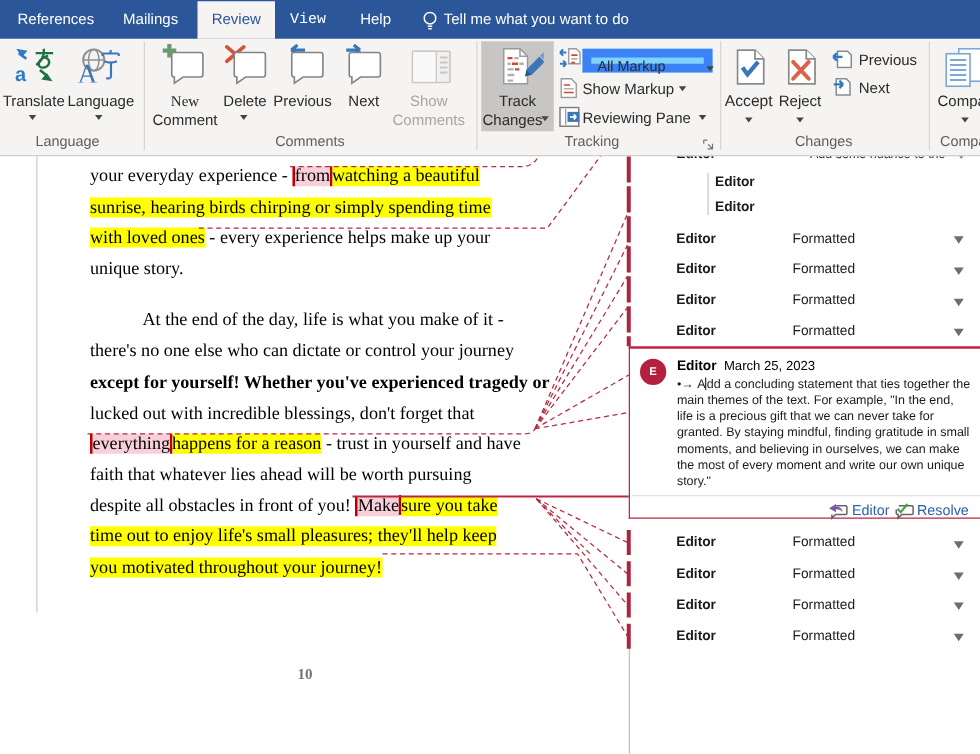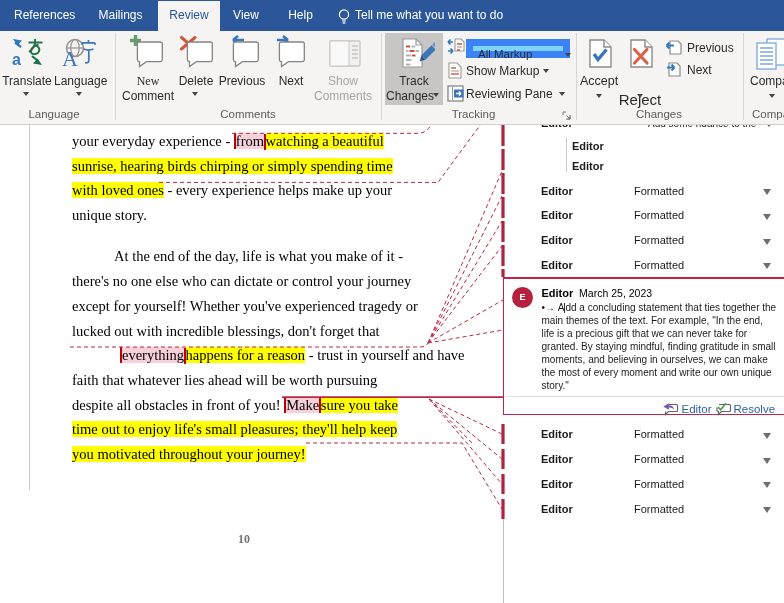--- a/index.html
+++ b/index.html
@@ -37,23 +37,23 @@
 
     <div class="abs" style="left:503px;top:519px;width:1px;height:84px;background:#bfbfbf;"></div>
 
     <div class="dline" style="left:72px;top:129px;">your everyday experience - <span class="ins" style="border-left:2px solid #c00000;">from</span><span style="display:inline-block;width:1.5px;height:16px;background:#c00000;vertical-align:-3.5px;"></span><span class="hl">watching a beautiful</span></div>
     <div class="dline" style="left:72px;top:153.7px;"><span class="hl">sunrise, hearing birds chirping or simply spending time</span></div>
     <div class="dline" style="left:72px;top:178.4px;"><span class="hl">with loved ones</span> - every experience helps make up your</div>
     <div class="dline" style="left:72px;top:203.1px;">unique story.</div>
 
     <div class="dline" style="left:114px;top:244.4px;">At the end of the day, life is what you make of it -</div>
     <div class="dline" style="left:72px;top:269.1px;">there's no one else who can dictate or control your journey</div>
-    <div class="dline" style="left:72px;top:293.8px;">except for yourself! Whether you've experienced tragedy or</div>
+    <div class="dline" style="left:72px;top:293.8px;font-weight:bold;">except for yourself! Whether you've experienced tragedy or</div>
     <div class="dline" style="left:72px;top:318.5px;">lucked out with incredible blessings, don't forget that</div>
-    <div class="dline" style="left:72px;top:343.2px;margin-left:48px;"><span class="ins" style="border-left:2px solid #c00000;">everything</span><span style="display:inline-block;width:1.5px;height:16px;background:#c00000;vertical-align:-3.5px;"></span><span class="hl">happens for a reason</span> - trust in yourself and have</div>
+    <div class="dline" style="left:72px;top:343.2px;"><span class="ins" style="border-left:2px solid #c00000;">everything</span><span style="display:inline-block;width:1.5px;height:16px;background:#c00000;vertical-align:-3.5px;"></span><span class="hl">happens for a reason</span> - trust in yourself and have</div>
     <div class="dline" style="left:72px;top:367.9px;">faith that whatever lies ahead will be worth pursuing</div>
     <div class="dline" style="left:72px;top:392.6px;">despite all obstacles in front of you! <span class="ins" style="border-left:2px solid #c00000;">Make</span><span style="display:inline-block;width:1.5px;height:16px;background:#c00000;vertical-align:-3.5px;"></span><span class="hl">sure you take</span></div>
     <div class="dline" style="left:72px;top:417.3px;"><span class="hl">time out to enjoy life's small pleasures; they'll help keep</span></div>
     <div class="dline" style="left:72px;top:442px;"><span class="hl">you motivated throughout your journey!</span></div>
 
     <div class="abs" style="left:238px;top:531.5px;font-family:'Liberation Serif',serif;font-size:12px;font-weight:bold;color:#737373;">10</div>
 
     <div class="ed" style="left:541px;top:117px;">Editor</div>
     <div class="fm" style="left:648px;top:117.5px;font-size:10px;">Add some nuance to the</div>
     <div class="tri" style="left:765px;top:122px;border-left-width:4px;border-right-width:4px;border-top-width:5.5px;"></div>
@@ -140,21 +140,21 @@
     <line x1="503" y1="125" x2="503" y2="277" stroke="#ad2441" stroke-width="3.2" stroke-dasharray="21 3"></line>
     <line x1="503" y1="424" x2="503" y2="519" stroke="#ad2441" stroke-width="3.2" stroke-dasharray="20 5"></line>
   </svg>
 
   <div id="ribbon">
     <div id="tabbar">
       <div id="tabsel"></div>
       <div class="tab" style="left:14px;width:60px;">References</div>
       <div class="tab" style="left:96px;width:49px;">Mailings</div>
       <div class="tab" style="left:158px;width:62px;color:#2b579a;">Review</div>
-      <div class="tab" style="left:232px;width:28px;">View</div>
+      <div class="tab" style="left:232px;width:28px;font-family:Liberation Mono, monospace;">View</div>
       <div class="tab" style="left:287px;width:27px;">Help</div>
       <svg class="abs" style="left:337px;top:8px;" width="14" height="16" viewBox="0 0 14 16">
         <circle cx="7" cy="6.5" r="4.6" fill="none" stroke="#fff" stroke-width="1.2"></circle>
         <line x1="5.2" y1="13" x2="8.8" y2="13" stroke="#fff" stroke-width="1.2"></line>
         <line x1="5.6" y1="15" x2="8.4" y2="15" stroke="#fff" stroke-width="1.2"></line>
       </svg>
       <div class="tab" style="left:355px;width:160px;text-align:left;">Tell me what you want to do</div>
     </div>
     <div id="ribbonbody">
 
@@ -294,21 +294,21 @@
       <path d="M15 1 v7 h7" fill="#fff" stroke="#8a8a8a" stroke-width="1.4"></path>
       <path d="M5 15 l4 5.5 l8.5 -10" fill="none" stroke="#3a76b9" stroke-width="3.4"></path>
     </svg>
     <div class="blabel" style="left:574px;top:74px;width:50px;font-size:12.5px;">Accept</div>
     <div class="tri" style="left:595.5px;top:93.5px;border-left-width:3.5px;border-right-width:3.5px;border-top-width:4.5px;border-top-color:#444;"></div>
     <svg class="abs" style="left:630px;top:39px;" width="23" height="29" viewBox="0 0 23 29">
       <path d="M1 1 h14 l7 7 v20 h-21 z" fill="#fff" stroke="#8a8a8a" stroke-width="1.4"></path>
       <path d="M15 1 v7 h7" fill="#fff" stroke="#8a8a8a" stroke-width="1.4"></path>
       <path d="M4.5 10.5 L17 24 M17 10.5 L4.5 24" fill="none" stroke="#da6448" stroke-width="3.2" stroke-linecap="round"></path>
     </svg>
-    <div class="blabel" style="left:616px;top:74px;width:48px;font-size:15px;margin-top:17px;">Reject</div>
+    <div class="blabel" style="left:616px;top:74px;width:48px;font-size:12px;">Reject</div>
     <div class="tri" style="left:636.5px;top:93.5px;border-left-width:3.5px;border-right-width:3.5px;border-top-width:4.5px;border-top-color:#444;"></div>
     <svg class="abs" style="left:665px;top:40px;" width="17" height="15" viewBox="0 0 17 15">
       <path d="M5 1 h8 l3 3 v10 h-11 z" fill="#fff" stroke="#8a8a8a" stroke-width="1.2"></path>
       <path d="M9 5.5 h-7.5 m0 0 l3 -3 m-3 3 l3 3" fill="none" stroke="#2f7ac2" stroke-width="1.8"></path>
     </svg>
     <div class="blabel" style="left:687px;top:41px;text-align:left;">Previous</div>
     <svg class="abs" style="left:665px;top:62px;" width="17" height="15" viewBox="0 0 17 15">
       <path d="M4 1 h8 l3 3 v10 h-11 z" fill="#fff" stroke="#8a8a8a" stroke-width="1.2"></path>
       <path d="M2 5.5 h7.5 m0 0 l-3 -3 m3 3 l-3 3" fill="none" stroke="#2f7ac2" stroke-width="1.8"></path>
     </svg>

